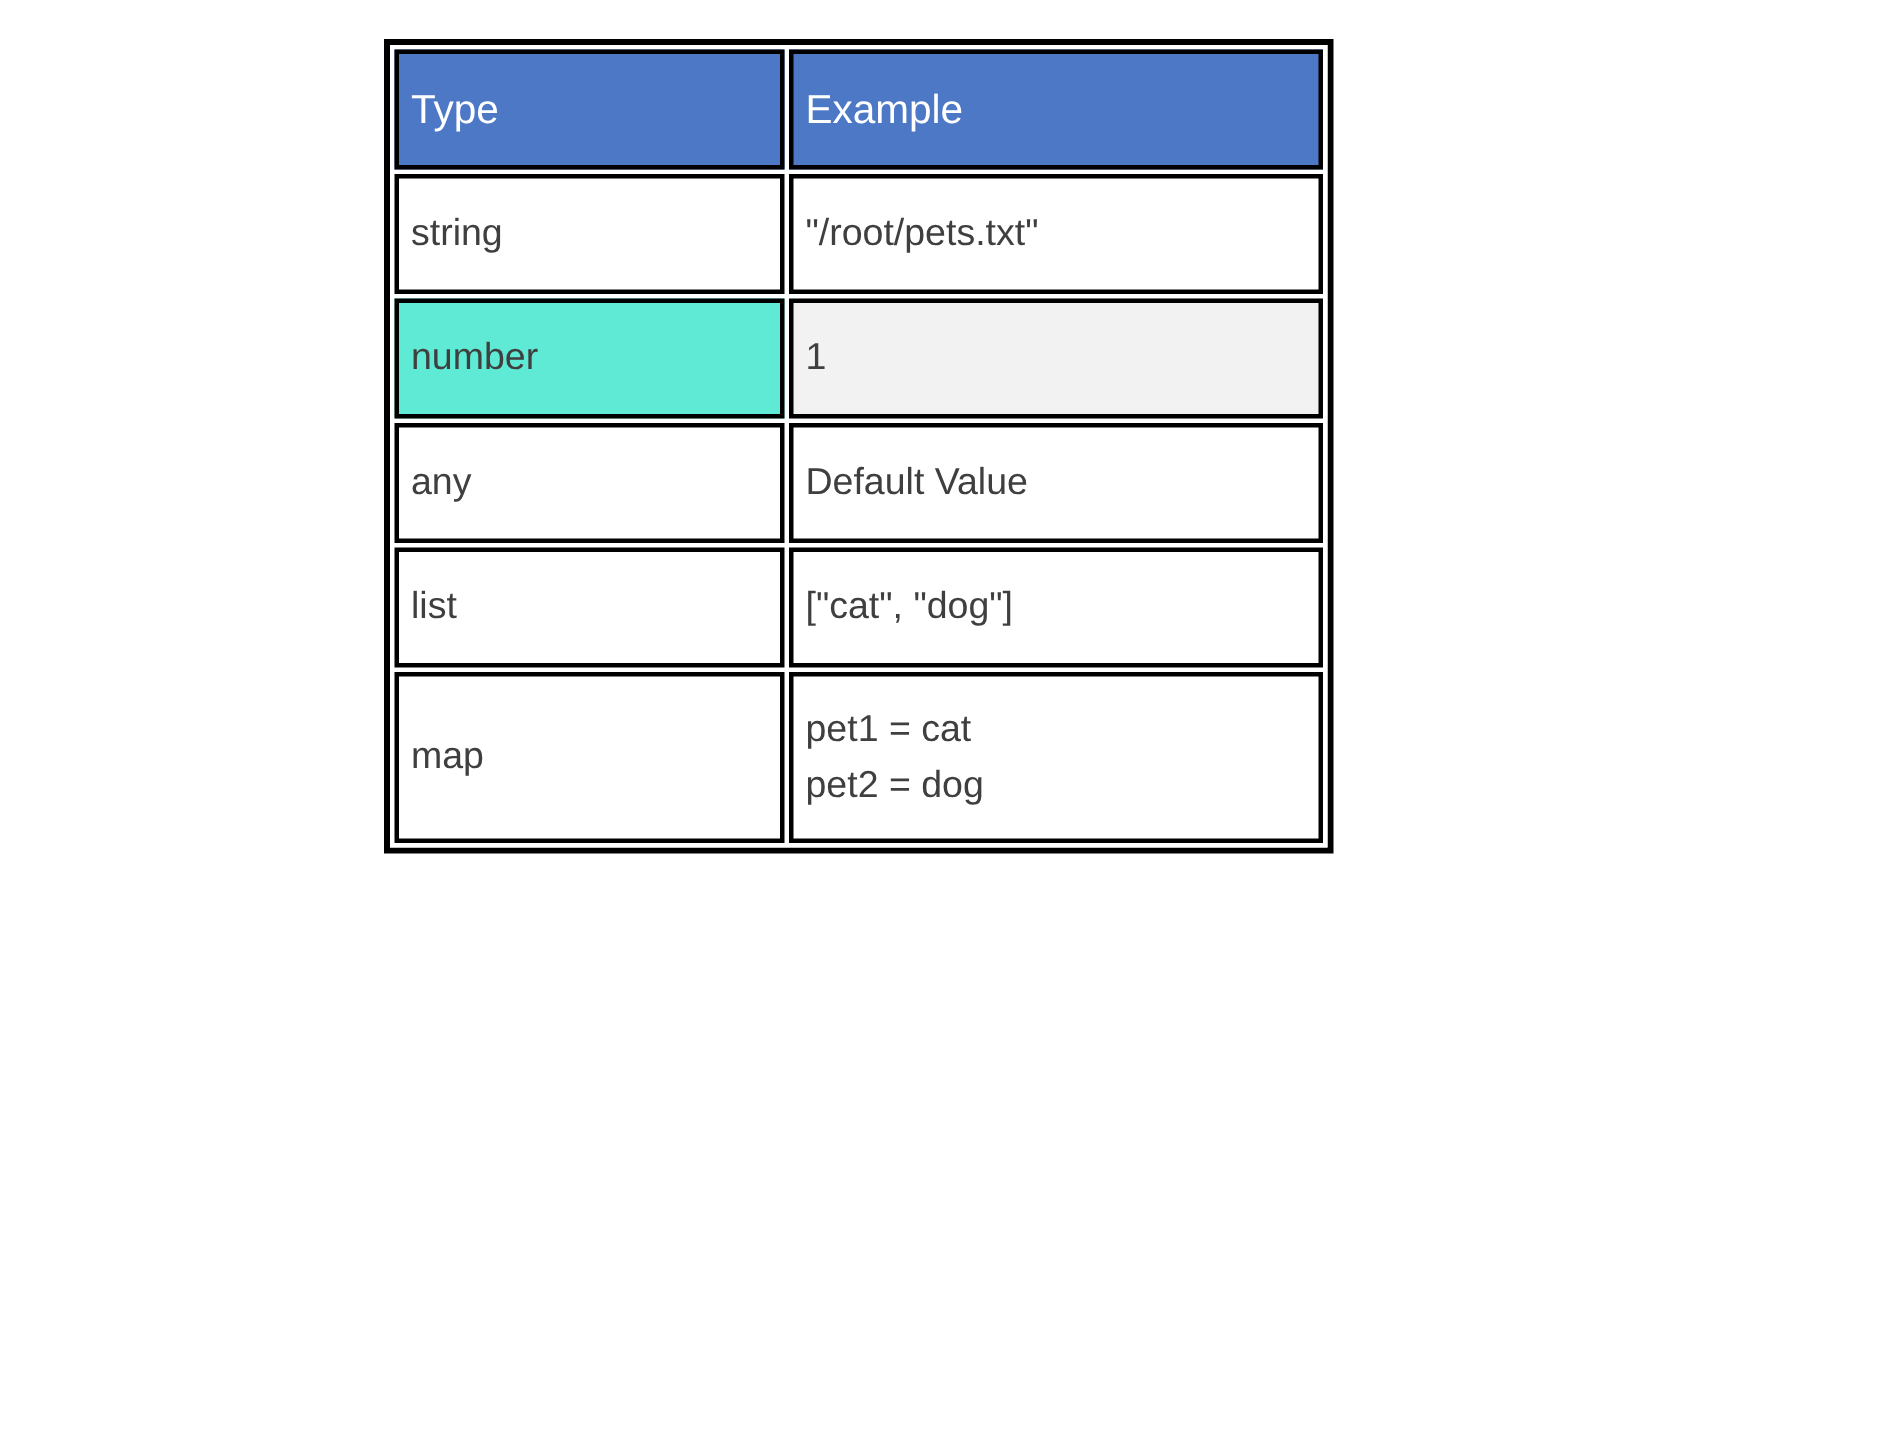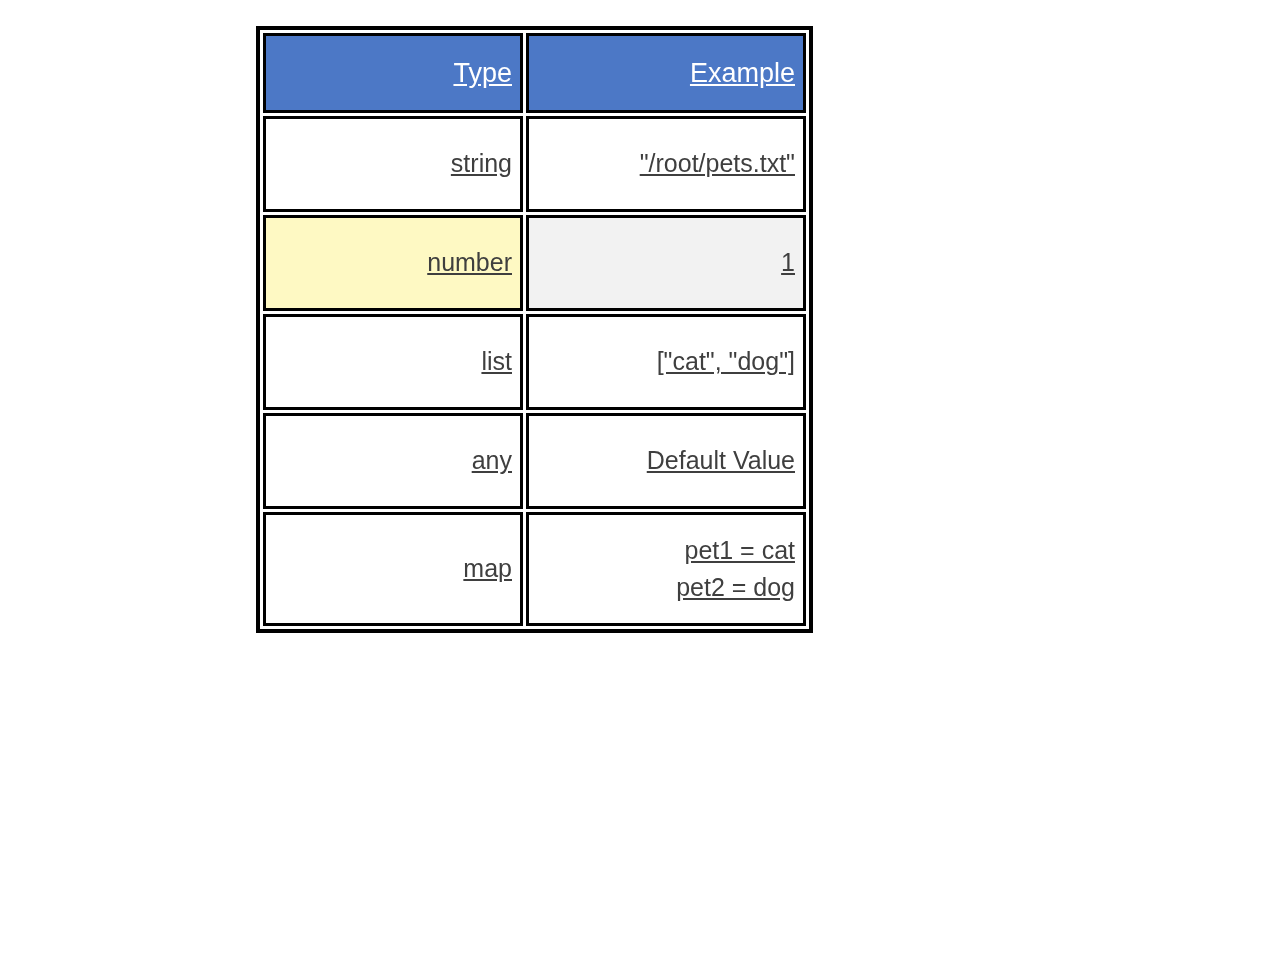--- a/index.html
+++ b/index.html
@@ -24,38 +24,37 @@
   }
   table.types-table {
     border-collapse: separate;
     border-spacing: 3px;
     table-layout: fixed;
     background: #ffffff;
   }
   table.types-table th,
   table.types-table td {
     border: 3px solid #000000;
-    text-align: right;
+    text-align: left;
     vertical-align: middle;
     padding: 12px 8px;
     box-sizing: border-box;
-    text-decoration: underline;
   }
   table.types-table th {
     color: #ffffff;
     font-size: 27px;
     font-weight: normal;
     height: 80px;
   }
   th.col-type  { width: 260px; }
-  th.col-example { width: 280px; }
+  th.col-example { width: 356px; }
   table.types-table td {
     color: #3f3f3f;
     font-size: 25px;
-    height: 96px;
+    height: 80px;
     background: #ffffff;
     white-space: pre-line;
     line-height: 1.5;
   }
   tr.alt td { background: #f2f2f2; }
   tr.tall td { height: 114px; }
   tr.taller td { height: 118px; }
 </style>
 </head>
 <body>
@@ -68,30 +67,30 @@
           <th class="col-type" style="background: rgb(76, 120, 198); color: rgb(255, 255, 255);">Type</th>
           <th class="col-example" style="background: rgb(76, 120, 198); color: rgb(255, 255, 255);">Example</th>
         </tr>
       </thead>
       <tbody>
         <tr>
           <td>string</td>
           <td>"/root/pets.txt"</td>
         </tr>
         <tr class="alt">
-          <td style="background: #fef9c3;">number</td>
+          <td style="background: #5eead4;">number</td>
           <td style="background: rgb(242, 242, 242);">1</td>
+        </tr>
+        <tr>
+          <td>any</td>
+          <td>Default Value</td>
         </tr>
         <tr>
           <td>list</td>
           <td>["cat", "dog"]</td>
-        </tr>
-        <tr>
-          <td>any</td>
-          <td>Default Value</td>
         </tr>
         <tr class="tall">
           <td>map</td>
           <td>pet1 = cat
 pet2 = dog</td>
         </tr>
       </tbody>
     </table>
   </div>
 </div>

